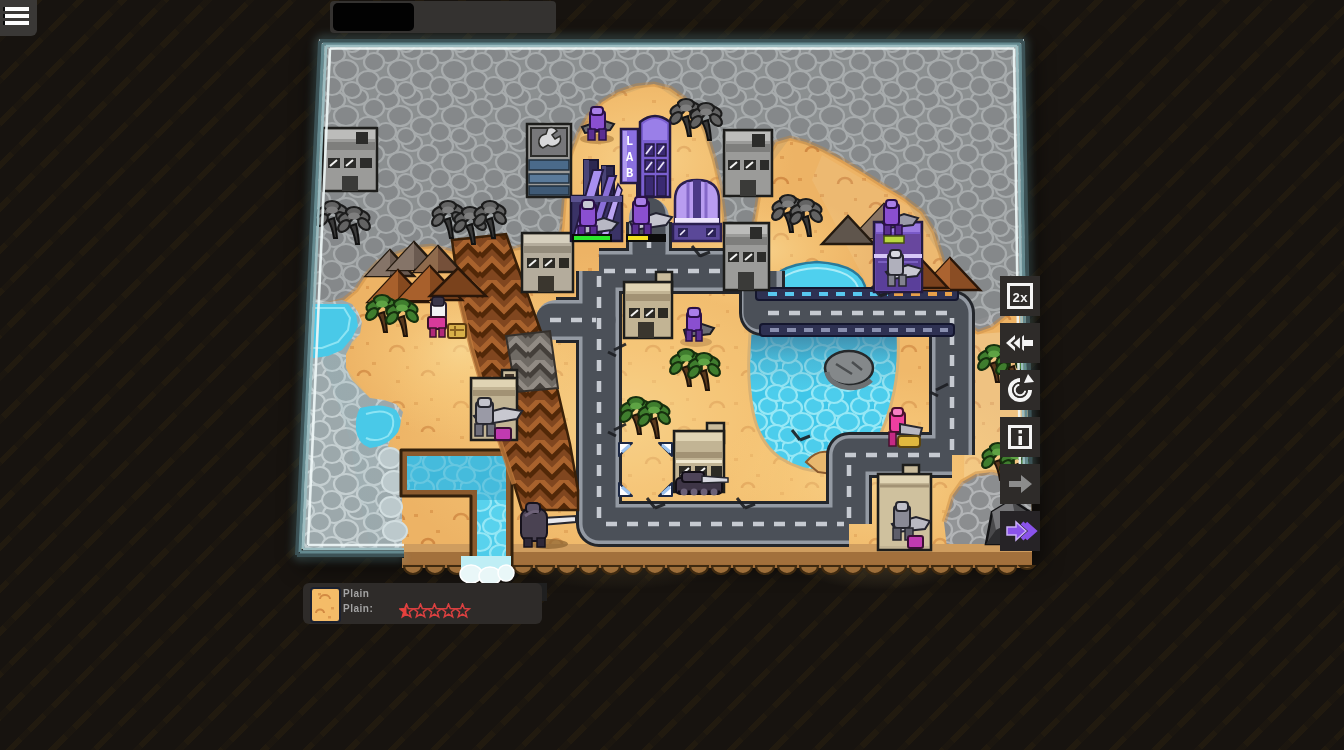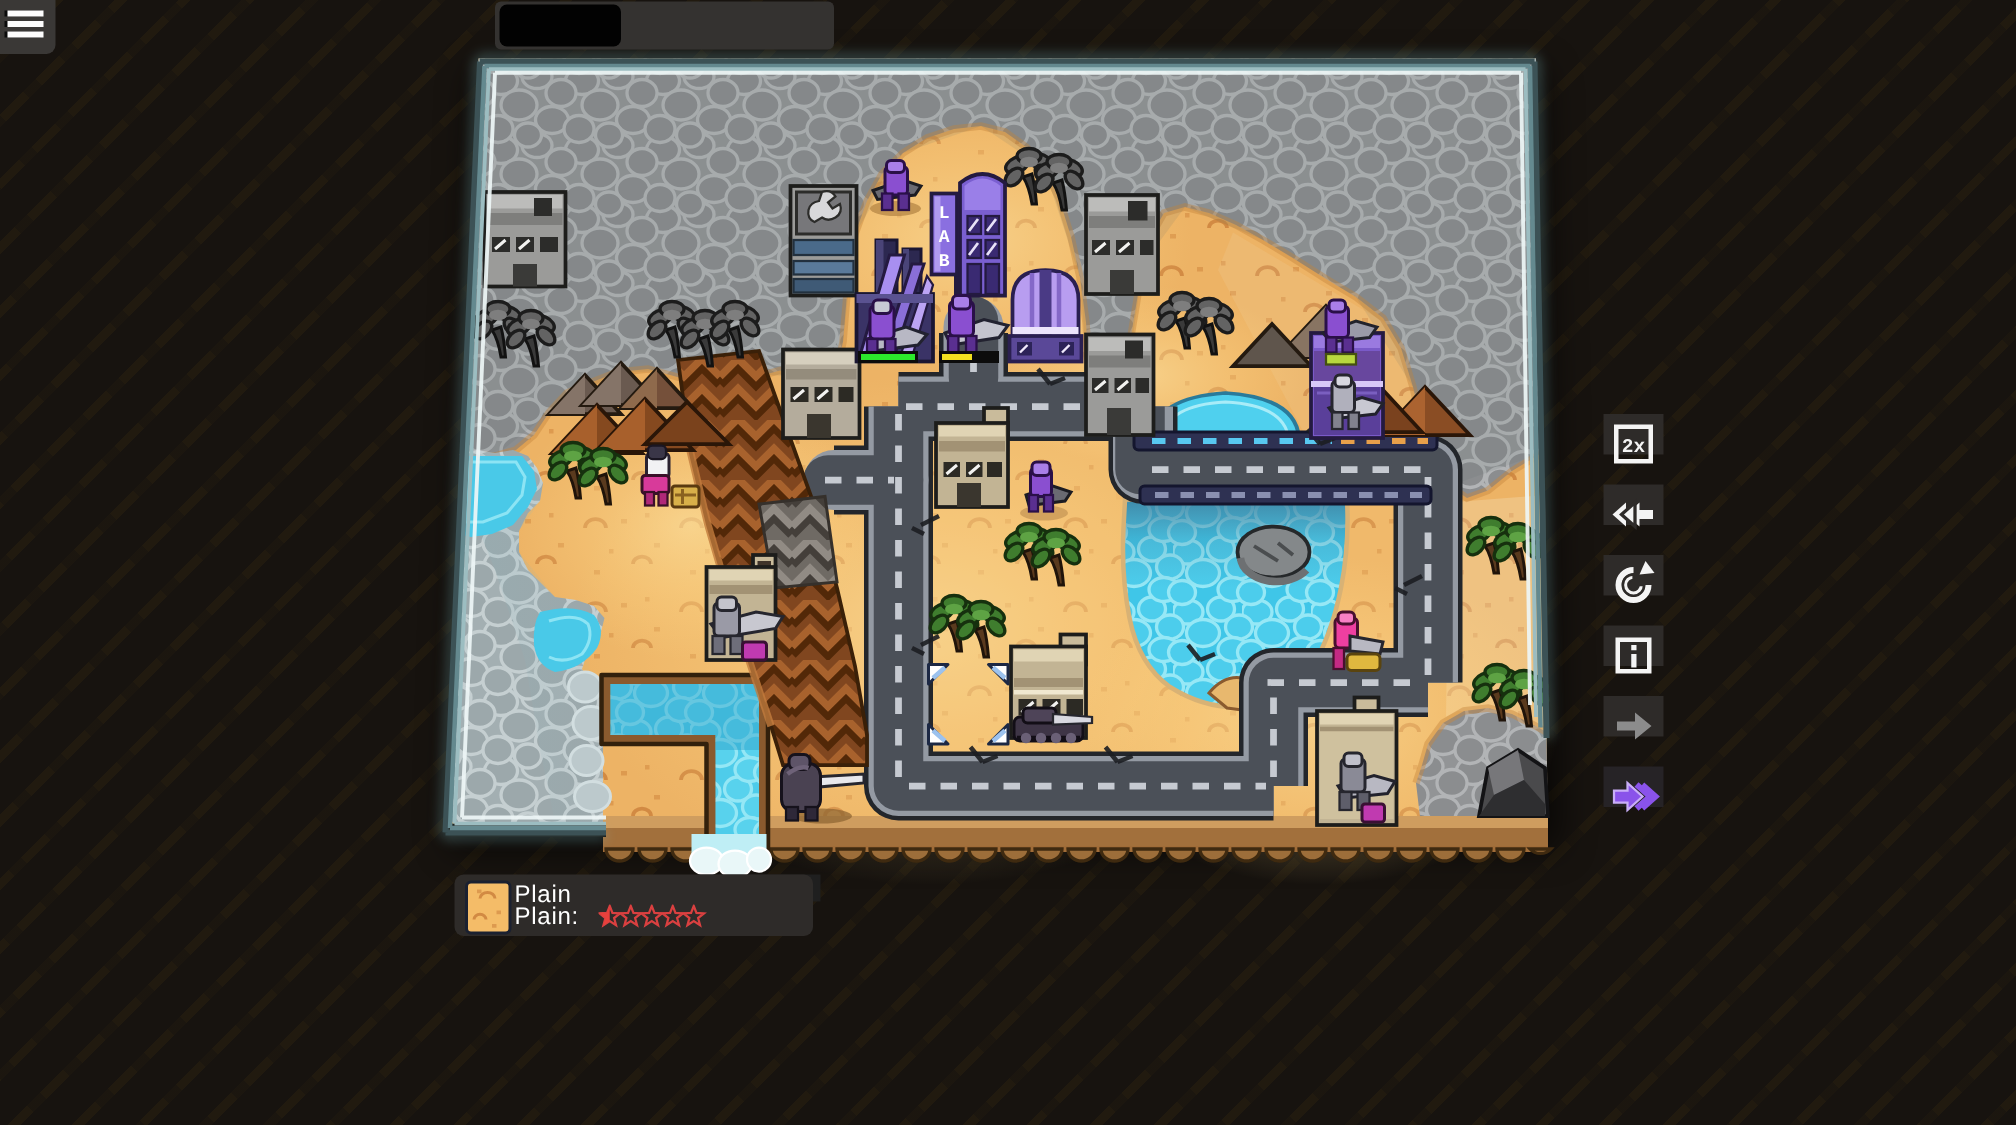--- a/index.html
+++ b/index.html
@@ -5,24 +5,24 @@
   html,body{margin:0;padding:0;width:1344px;height:750px;overflow:hidden;background:#14100d;font-family:"Liberation Sans",sans-serif;}
   .bg{position:absolute;left:0;top:0;width:1344px;height:750px;
     background:
       repeating-linear-gradient(45deg, rgba(23,19,15,0) 0px, rgba(23,19,15,0) 22px, rgba(23,19,15,0.55) 22px, rgba(23,19,15,0.55) 34px),
       repeating-linear-gradient(135deg, #17130f 0px, #17130f 24px, #211a0f 24px, #211a0f 30px);
   }
   .menuBtn{position:absolute;left:0;top:0;width:37px;height:36px;background:#3a3836;border-radius:0 0 6px 0;}
   .menuBtn .b{position:absolute;left:5px;width:24px;height:4px;background:#fdfdfd;box-shadow:-2px 0 0 #0a0a0a;}
   .topBar{position:absolute;left:330px;top:1px;width:226px;height:32px;background:#343230;border-radius:4px;}
   .topBar .pill{position:absolute;left:3px;top:2px;width:81px;height:28px;background:#020202;border-radius:5px;}
-  .sideBtn{position:absolute;left:1069px;width:40px;height:27px;background:#2e2b29;border-radius:0;}
+  .sideBtn{position:absolute;left:1000px;width:40px;height:40px;background:#2e2b29;border-radius:0;}
   .panel{position:absolute;left:303px;top:583px;width:239px;height:41px;background:#2e2b29;border-radius:6px;}
   .tileIcon{position:absolute;left:7px;top:4px;width:27px;height:32px;background:#f4bc68;border:2px solid #1a2030;border-radius:4px;}
-  .pTxt{position:absolute;left:40px;color:#ffffff;font-size:16px;font-weight:normal;letter-spacing:0.5px;}
+  .pTxt{position:absolute;left:40px;color:#a3a3a3;font-size:10px;font-weight:bold;letter-spacing:0.5px;}
 </style>
 </head>
 <body>
 
 <div class="bg"></div>
 
 <svg id="map" width="1344" height="750" viewBox="0 0 1344 750" style="position:absolute;left:0;top:0">
 <defs>
   <filter id="blur8" x="-30%" y="-30%" width="160%" height="160%">
         <feGaussianBlur stdDeviation="8"></feGaussianBlur>

